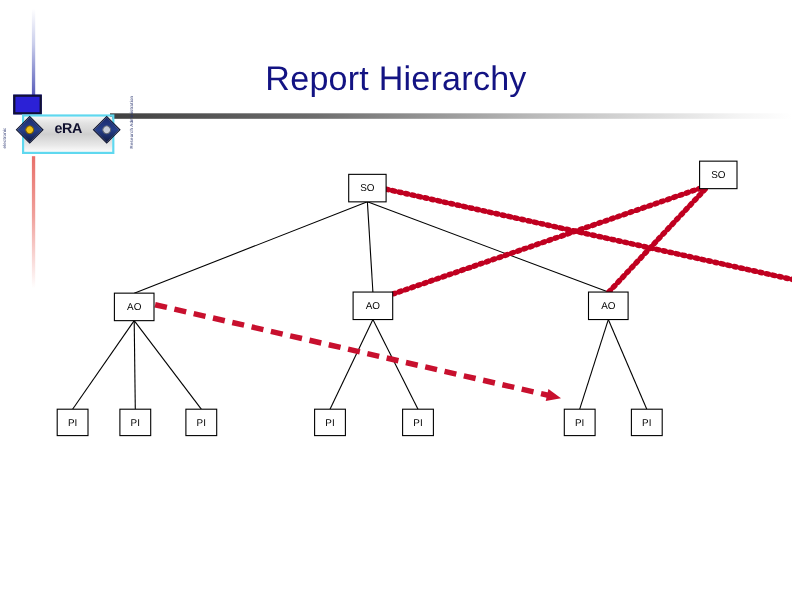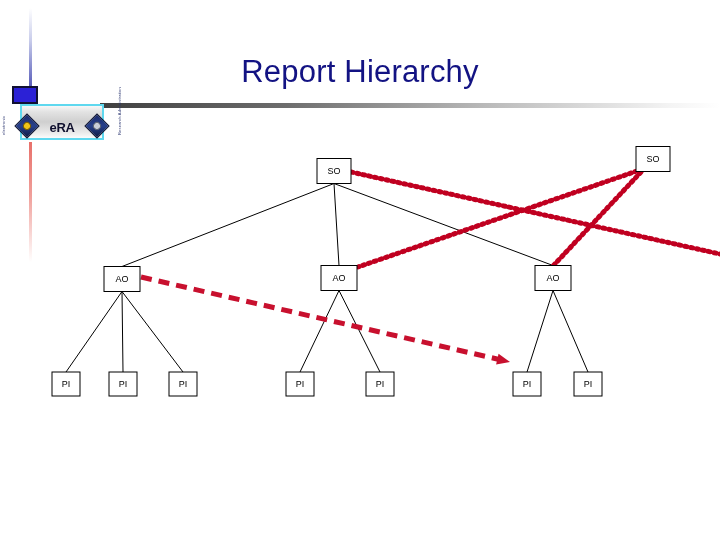--- a/index.html
+++ b/index.html
@@ -27,21 +27,21 @@
     background:linear-gradient(to right,#3f3f3f 0%,#6d6d6d 30%,#b9b9b9 62%,#f4f4f4 92%,#ffffff 100%);
   }
 
   
   .logo{
     position:absolute;left:20px;top:104px;width:84px;height:36px;
     border:2px solid #5fd8ef;box-sizing:border-box;
     background:linear-gradient(to bottom,#f7f7f7 0%,#e3e3e3 18%,#cfcfcf 50%,#e9e9e9 82%,#fbfbfb 100%);
     display:flex;align-items:center;justify-content:center;
   }
-  .logo-inner{display:flex;align-items:flex-end;gap:12px;}
+  .logo-inner{display:flex;align-items:flex-start;gap:12px;}
   .vtext{
     writing-mode:vertical-rl;transform:rotate(180deg);
     font-size:4px;line-height:4px;color:#2a3570;letter-spacing:.2px;
     height:26px;display:flex;align-items:center;white-space:nowrap;
   }
   .diamond{
     width:16px;height:16px;transform:rotate(45deg);
     background:linear-gradient(135deg,#1b2a6b 0%,#27408b 50%,#0f1a44 100%);
     border:1px solid #0b1230;position:relative;flex:0 0 auto;
   }

